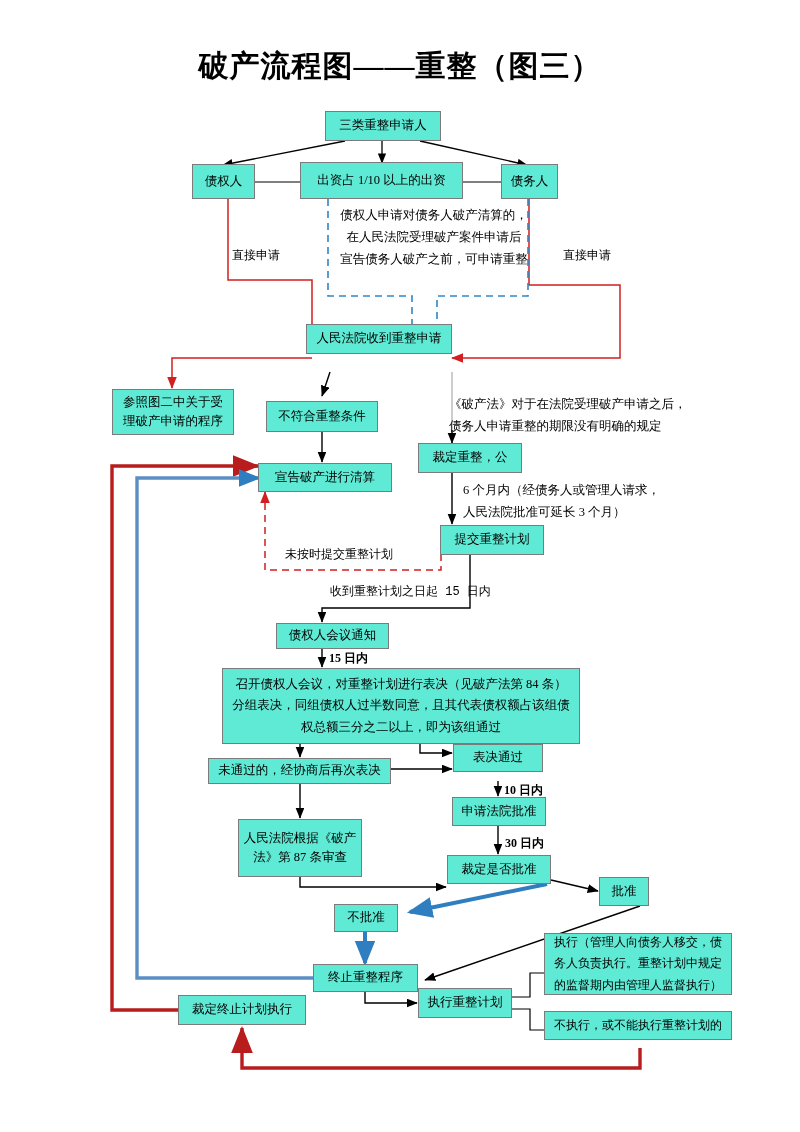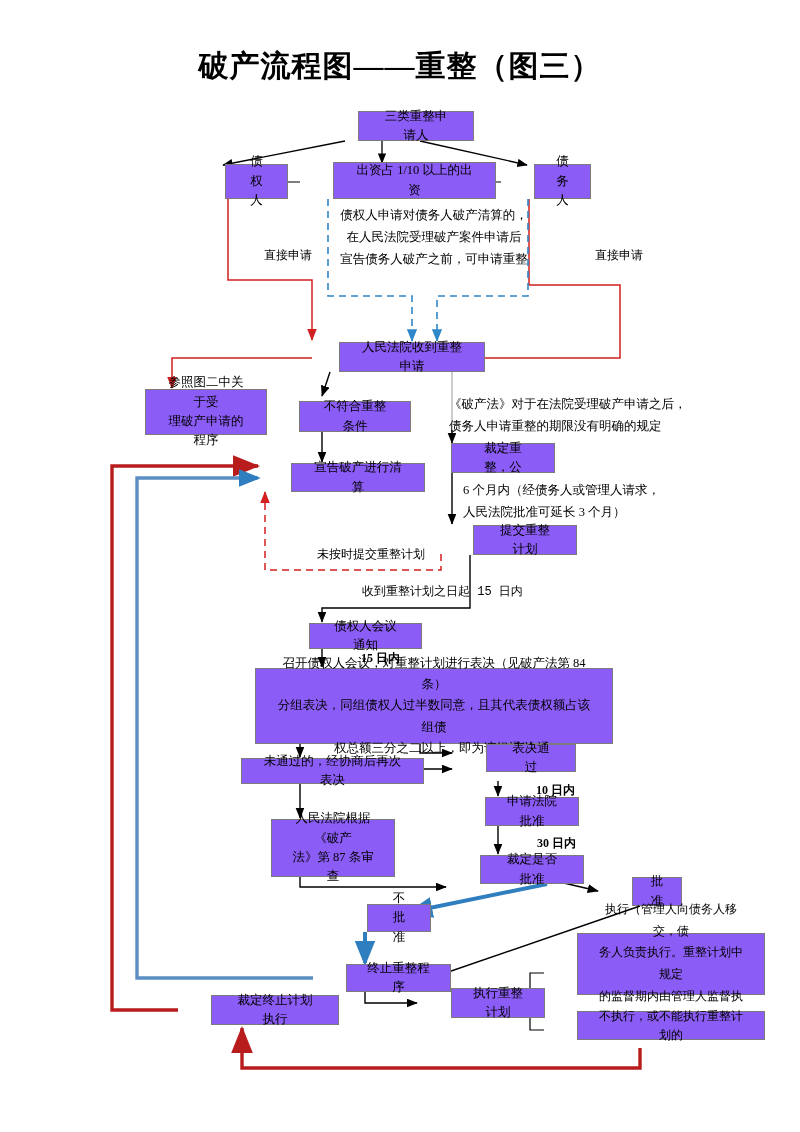--- a/index.html
+++ b/index.html
@@ -6,31 +6,31 @@
   body{font-family:"Liberation Serif","DejaVu Serif",serif;color:#000;}
   #page{position:relative;width:800px;height:1132px;background:#fff;overflow:hidden;}
 
   .title{
     position:absolute;left:0;top:46px;width:800px;text-align:center;
     font-size:30px;font-weight:bold;letter-spacing:1px;
     font-family:"Liberation Serif","DejaVu Serif",serif;
   }
 
   .box{
-    position:absolute;border:1px solid #7b7b7b;background:#8b5cf6;
+    position:absolute;border:1px solid #7b7b7b;background:#5eead4;
     box-sizing:border-box;display:flex;align-items:center;justify-content:center;
-    text-align:center;font-size:12.5px;line-height:1.55;padding:2px 20px;margin-left:33px;
+    text-align:center;font-size:12.5px;line-height:1.55;padding:2px 0;
   }
 
   .note{
     position:absolute;font-size:12.5px;line-height:1.75;text-align:left;
     white-space:pre-line;
   }
   .lbl{
-    position:absolute;font-size:12px;line-height:1.4;white-space:nowrap;margin-left:32px;
+    position:absolute;font-size:12px;line-height:1.4;white-space:nowrap;
   }
   .lbl.bold{font-weight:bold;}
 
   svg.layer{position:absolute;left:0;top:0;width:800px;height:1132px;overflow:visible;pointer-events:none;}
 </style>
 </head>
 <body>
 
 <div id="page">
 
@@ -191,21 +191,21 @@
   </svg>
 
   <div class="box" style="left:325px;top:111px;width:116px;height:30px;">三类重整申请人</div>
 
   <div class="box" style="left:192px;top:164px;width:63px;height:35px;">债权人</div>
 
   <div class="box" style="left:300px;top:162px;width:163px;height:37px;">出资占 1/10 以上的出资</div>
 
   <div class="box" style="left:501px;top:164px;width:57px;height:35px;">债务人</div>
 
-  <div class="box" style="left:306px;top:342px;width:146px;height:30px;text-align:center;">人民法院收到重整申请</div>
+  <div class="box" style="left:306px;top:324px;width:146px;height:30px;text-align:center;">人民法院收到重整申请</div>
 
   <div class="box" style="left: 112px; top: 389px; width: 122px; height: 46px; white-space: pre-line;">参照图二中关于受
 理破产申请的程序</div>
 
   <div class="box" style="left:266px;top:401px;width:112px;height:31px;">不符合重整条件</div>
 
   <div class="box" style="left:258px;top:463px;width:134px;height:29px;text-align:center;">宣告破产进行清算</div>
 
   <div class="box" style="left:418px;top:443px;width:104px;height:30px;">裁定重整，公</div>
 

